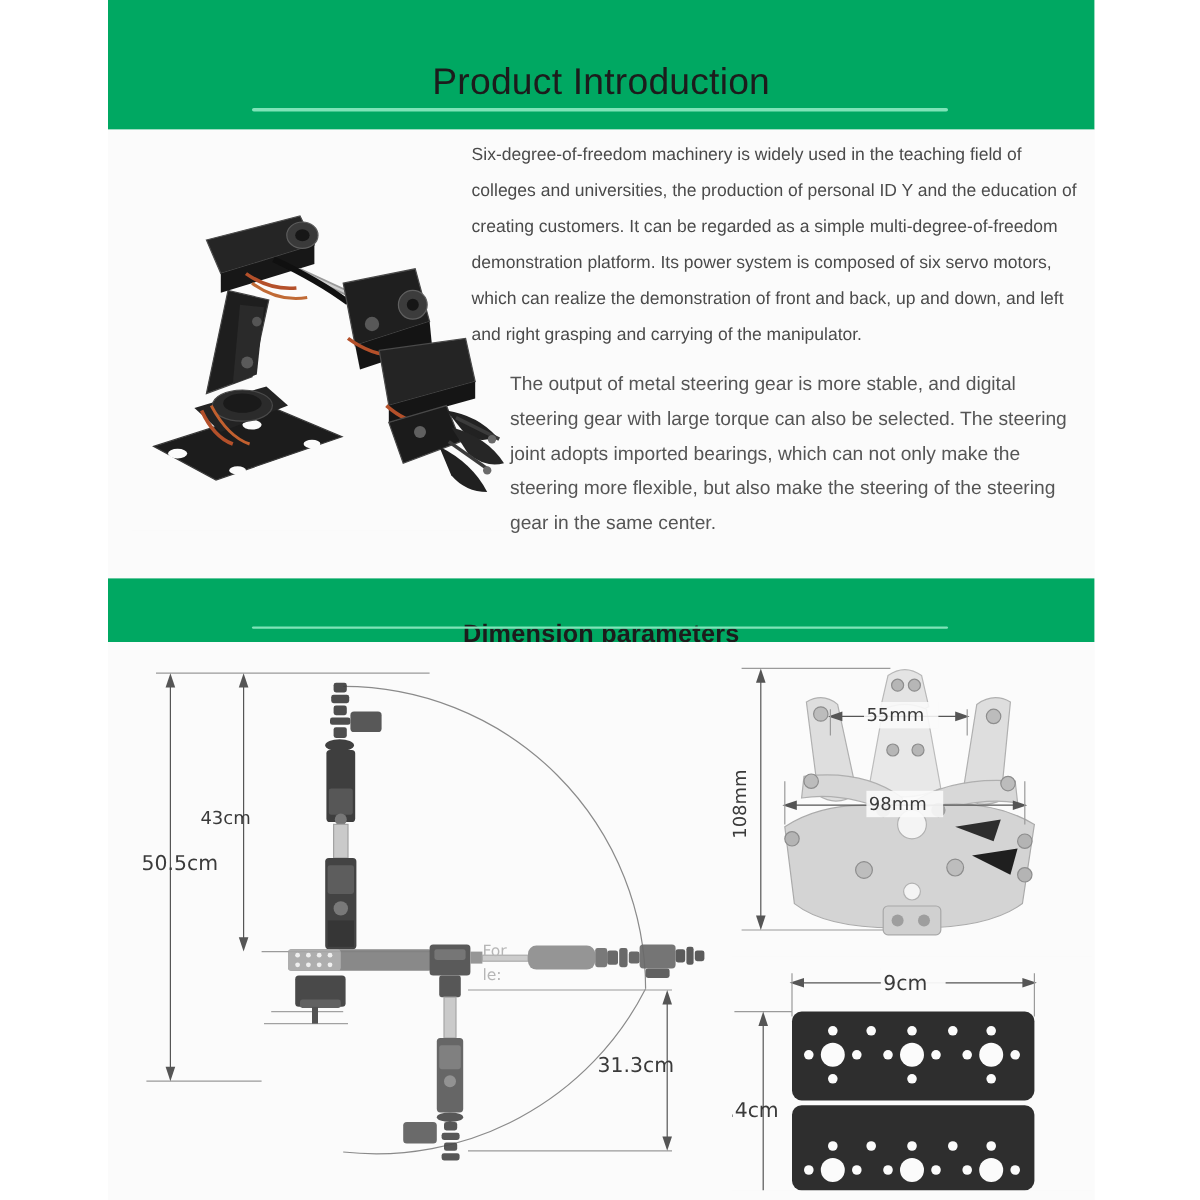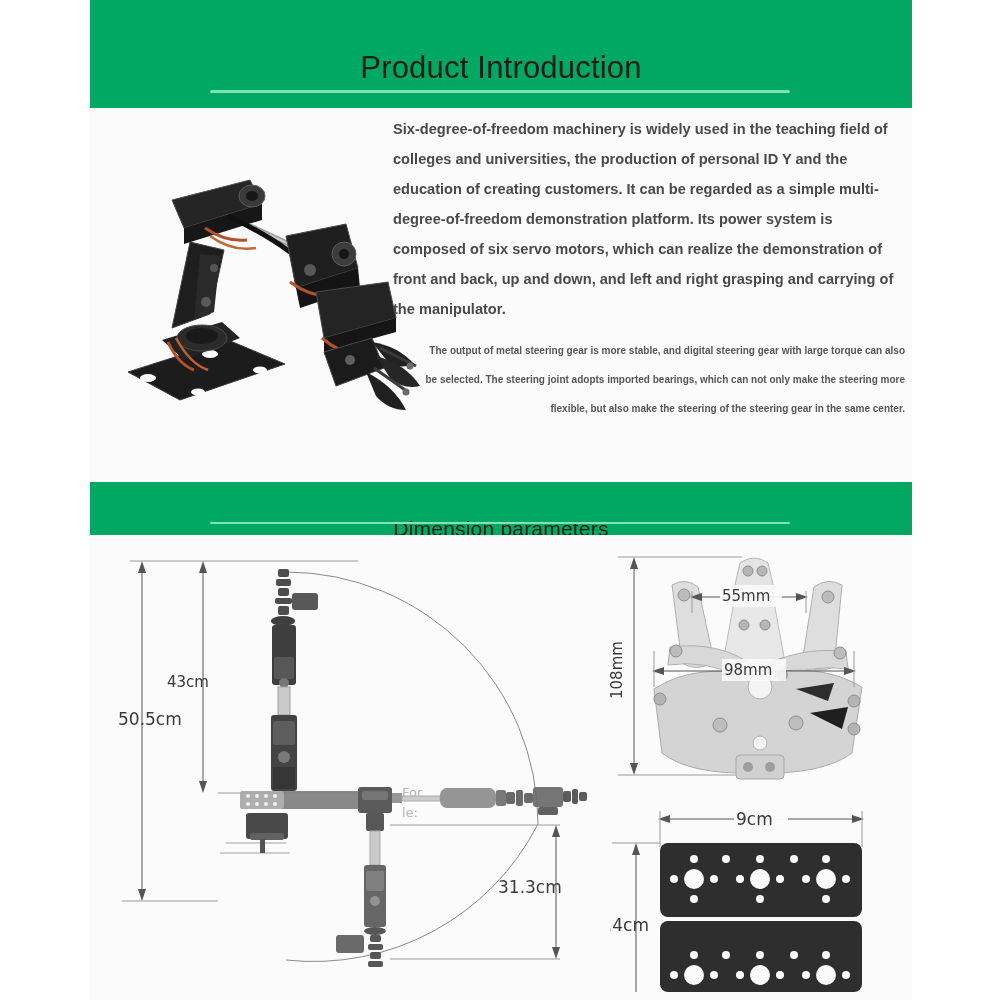--- a/index.html
+++ b/index.html
@@ -55,21 +55,21 @@
     height: 3px;
     background: #7fe3b8;
     border-radius: 2px;
   }
 
   #banner-top { top: 0; height: 108px; }
   #banner-top .banner-title { top: 24px; font-size: 31px; }
   #banner-top .banner-rule { left: 120px; width: 580px; top: 90px; }
 
   #banner-mid { top: 482px; height: 53px; }
-  #banner-mid .banner-title { top: 9px; font-size: 21px; }
+  #banner-mid .banner-title { top: 9px; font-size: 21px; font-weight: bold; }
   #banner-mid .banner-rule { left: 120px; width: 580px; top: 40px; height: 2px; }
 
   
   .intro {
     position: absolute;
     left: 90px;
     top: 108px;
     width: 822px;
     height: 374px;
     background: #fbfbfb;
@@ -79,35 +79,33 @@
     left: 20px;
     top: 34px;
     width: 310px;
     height: 300px;
   }
   .intro-text {
     position: absolute;
     left: 303px;
     top: 6px;
     width: 512px;
-    font-weight: bold;
   }
   .para-1 {
     font-size: 14.6px;
     line-height: 30px;
     color: #4a4a4a;
     margin: 0;
   }
   .para-2 {
-    font-size: 10px;
+    font-size: 16px;
     line-height: 29px;
     color: #555555;
     margin: 12px 0 0 32px;
     width: 480px;
-    text-align: right;
   }
 
   
   .dims {
     position: absolute;
     left: 90px;
     top: 535px;
     width: 822px;
     height: 465px;
     background: #fbfbfb;

